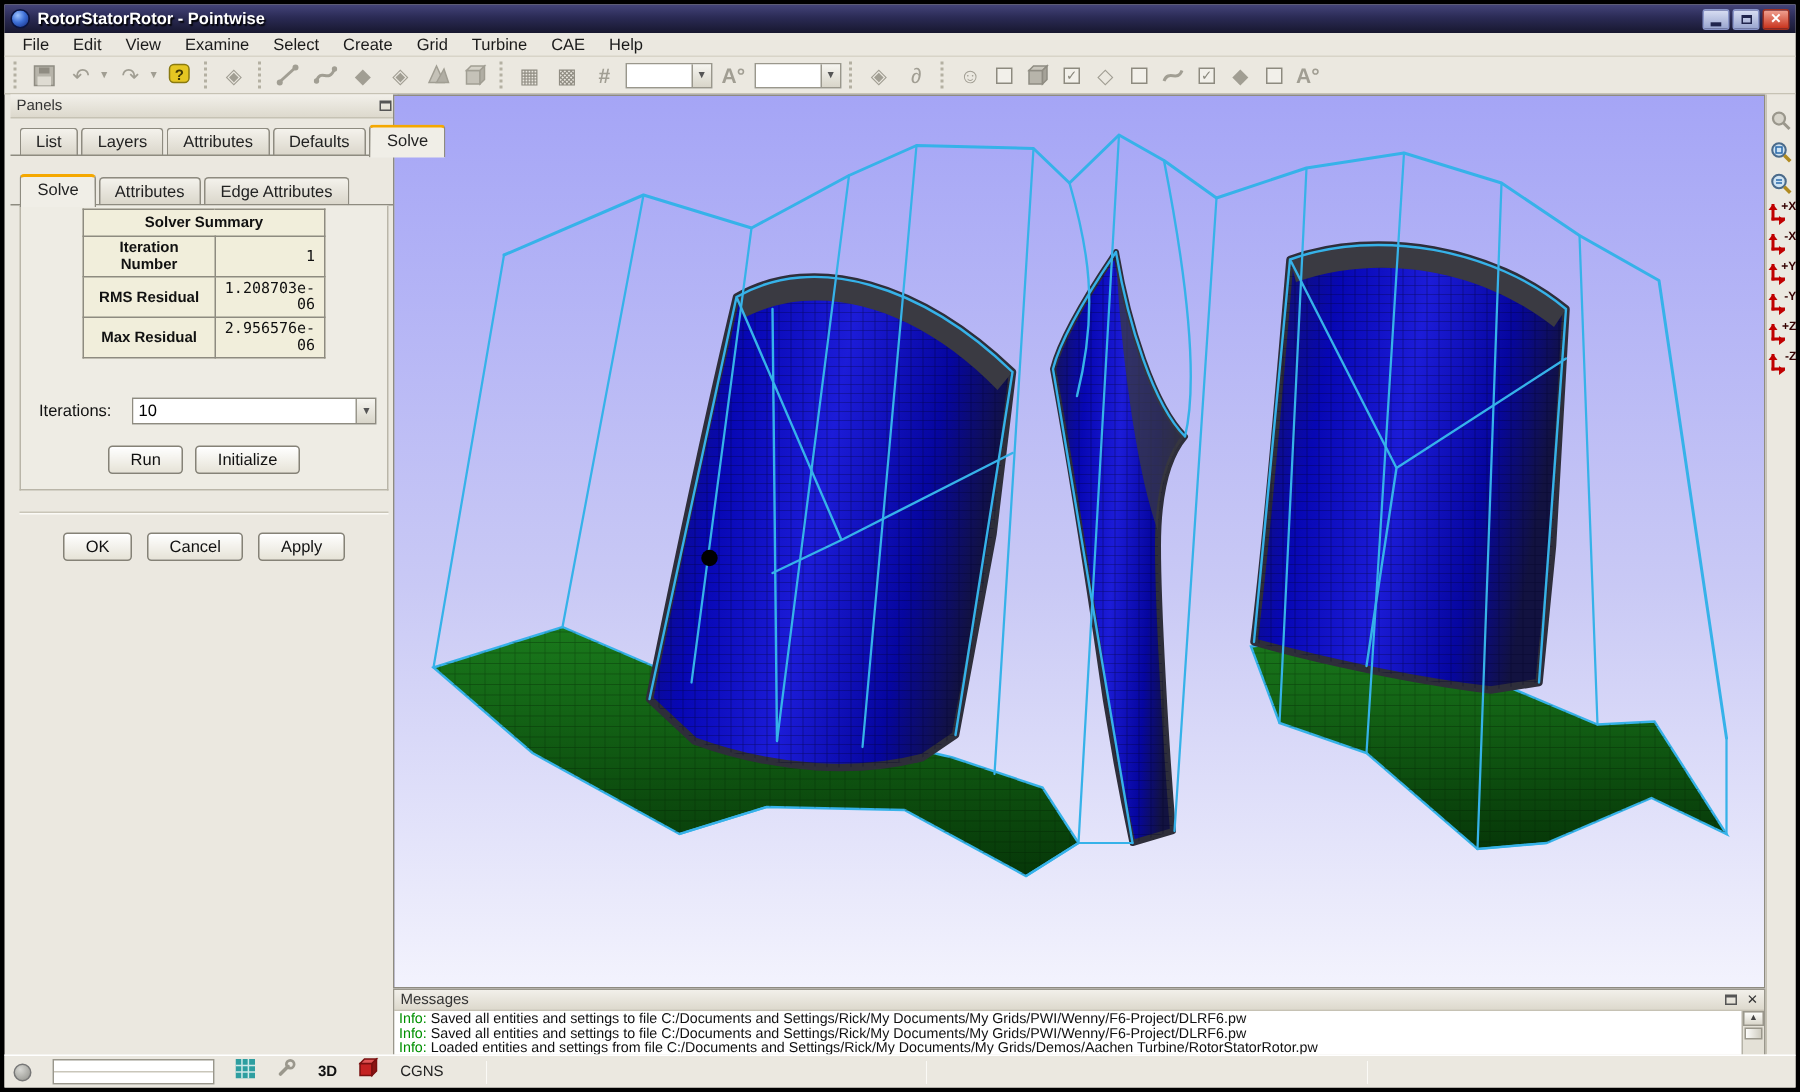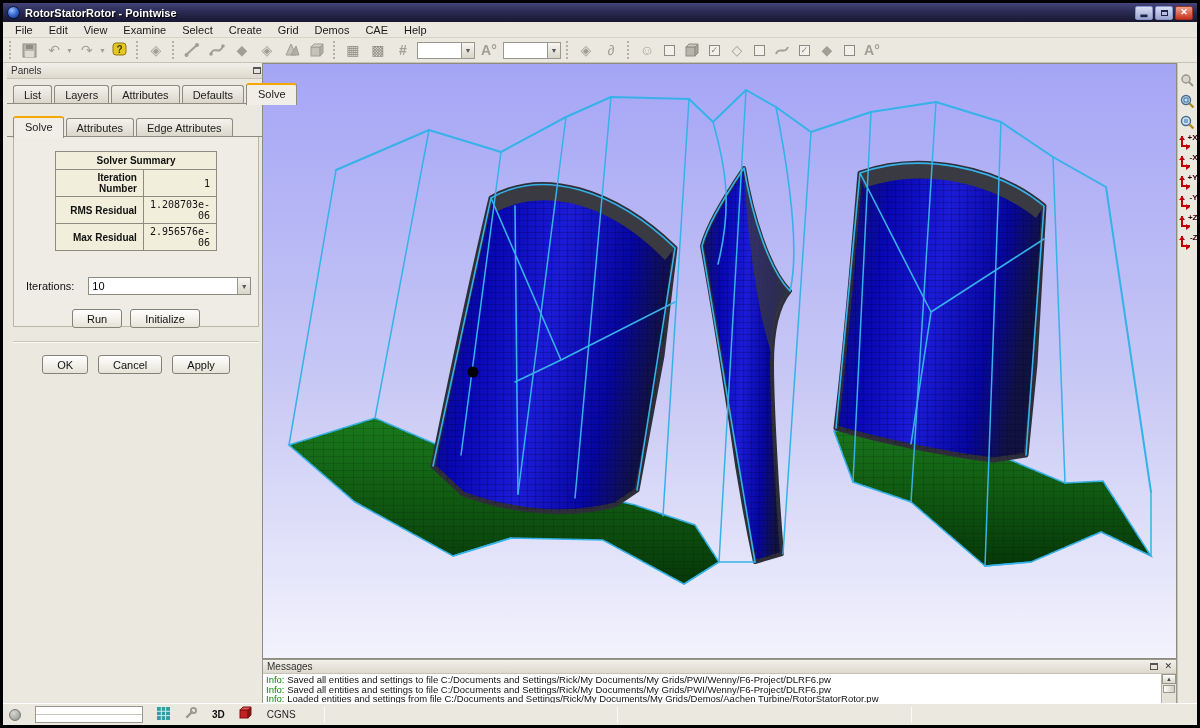--- a/index.html
+++ b/index.html
@@ -49,25 +49,25 @@
     border-bottom:1px solid #c6c2b4;display:flex;align-items:center;padding:0 4px;}
   #panels-title{font-size:10px;color:#333;flex:1;}
   .float-glyph{width:8px;height:7px;border:1px solid #555;border-top-width:2px;position:relative;}
   .tabrow{display:flex;align-items:flex-end;padding:4px 4px 0 6px;position:relative;}
   .tabrow:after{content:"";position:absolute;left:0;right:0;bottom:0;border-bottom:1px solid #8e8b80;}
   .tab{font-size:11px;color:#222;padding:3px 10px 3px;border:1px solid #8e8b80;border-bottom:none;
     background:linear-gradient(180deg,#f4f2ec,#d9d5c9);margin-right:2px;border-radius:3px 3px 0 0;position:relative;}
   .tab.active{background:#f0eee7;border-top:2px solid #f5a800;padding-bottom:5px;z-index:2;margin-bottom:-1px;padding-left:11px;}
   #subtab-row{margin-top:8px;}
   #solve-content{margin:0 6px;border:1px solid #b9b5a8;border-top:none;background:#eeece4;
-    height:190px;position:relative;padding-top:14px;}
+    height:190px;position:relative;padding-top:2px;}
   table#solver-table{border-collapse:collapse;margin:0 auto;background:#f1eedb;}
   #solver-table td,#solver-table th{border:1px solid #8e8b80;font-size:10px;padding:2px 6px;color:#111;}
   #solver-table th{font-weight:bold;text-align:center;height:18px;}
-  .lblcell{font-weight:bold;text-align:right;width:88px;}
+  .lblcell{font-weight:bold;text-align:center;width:88px;}
   .valcell{text-align:right;width:72px;font-family:"DejaVu Sans Mono",monospace;font-size:10px;}
   #iter-row{display:flex;align-items:center;margin:26px 10px 0 12px;}
   #iter-label{font-size:11px;color:#111;}
   #iter-combo{margin-left:14px;flex:1;height:18px;background:#fff;border:1px solid #8e8b80;display:flex;}
   #iter-combo input{flex:1;border:none;outline:none;font-size:11px;padding:0 3px;min-width:0;}
   .btn{height:19px;padding:0 14px;font-size:11px;color:#111;border:1px solid #858277;border-radius:3px;
     background:linear-gradient(180deg,#ffffff,#e6e3d7);box-shadow:inset 0 1px 0 #fff;}
   #run-row{display:flex;justify-content:center;gap:8px;margin-top:14px;}
   #panel-divider{margin:14px 6px 0;border-top:1px solid #c9c5b8;border-bottom:1px solid #fbfaf6;}
   #okrow{display:flex;justify-content:center;gap:10px;margin-top:12px;}
@@ -133,21 +133,21 @@
   </div>
 
   <div id="menubar">
     <span class="menu-item">File</span>
     <span class="menu-item">Edit</span>
     <span class="menu-item">View</span>
     <span class="menu-item">Examine</span>
     <span class="menu-item">Select</span>
     <span class="menu-item">Create</span>
     <span class="menu-item">Grid</span>
-    <span class="menu-item">Demos</span>
+    <span class="menu-item">Turbine</span>
     <span class="menu-item">CAE</span>
     <span class="menu-item">Help</span>
   </div>
 
   <div id="toolbar">
     <span class="grip"></span>
     <span class="tbtn">
       <svg width="15" height="15">
             <rect x="1" y="1" width="13" height="13" fill="#b7b4aa" stroke="#8f8c82"></rect>
             <rect x="4" y="2" width="7" height="4" fill="#8f8c82"></rect>

